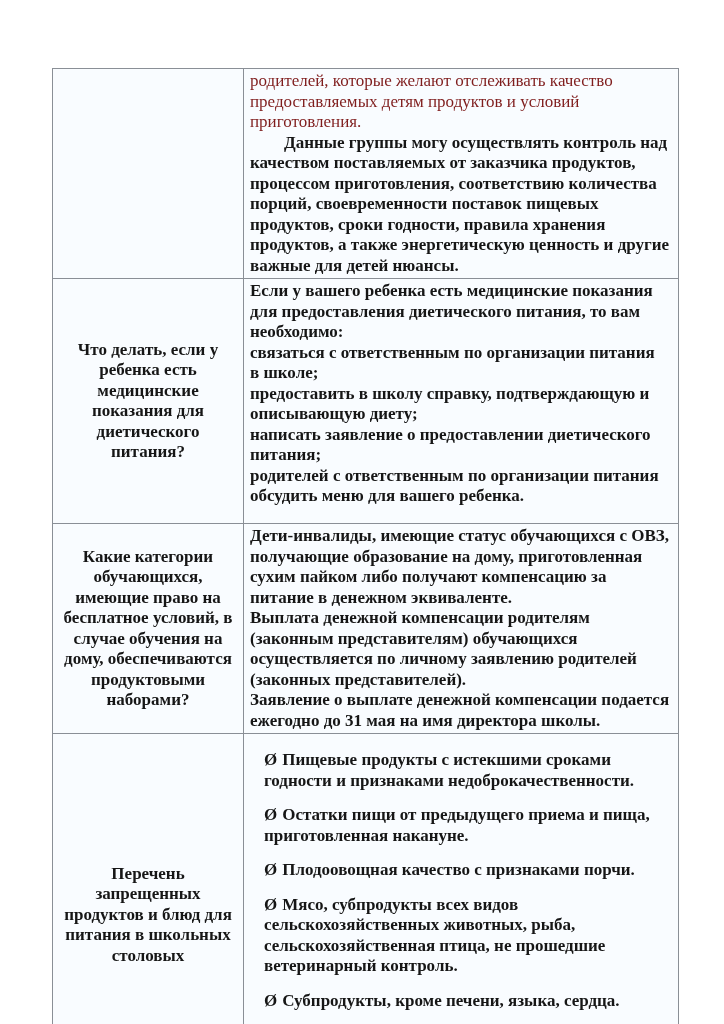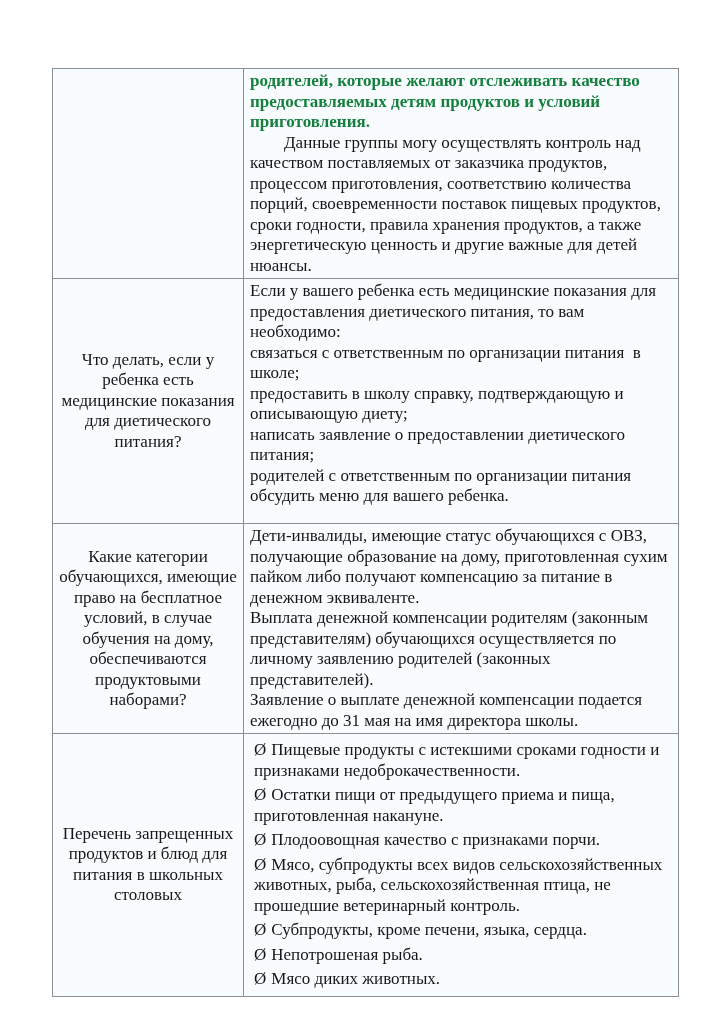--- a/index.html
+++ b/index.html
@@ -37,30 +37,31 @@
     vertical-align: middle;
     text-align: center;
   }
   td.a-cell {
     width: 422px;            
     vertical-align: top;
   }
   .para {
     margin: 0;
     white-space: pre-wrap;   
+    font-weight: bold;
   }
   .para.lead-bold {
-    font-weight: bold;
-    color: #15803d;
+    font-weight: normal;
+    color: #7f1d1d;
   }
   .para.first-indent {
     text-indent: 34px;
   }
   .list-item {
-    margin: 4px;
+    margin: 14px;
   }
   .li-marker {
     margin-right: 5px;
   }
 </style>
 </head>
 <body>
 
 <div class="page">
   <table class="doc-table">

